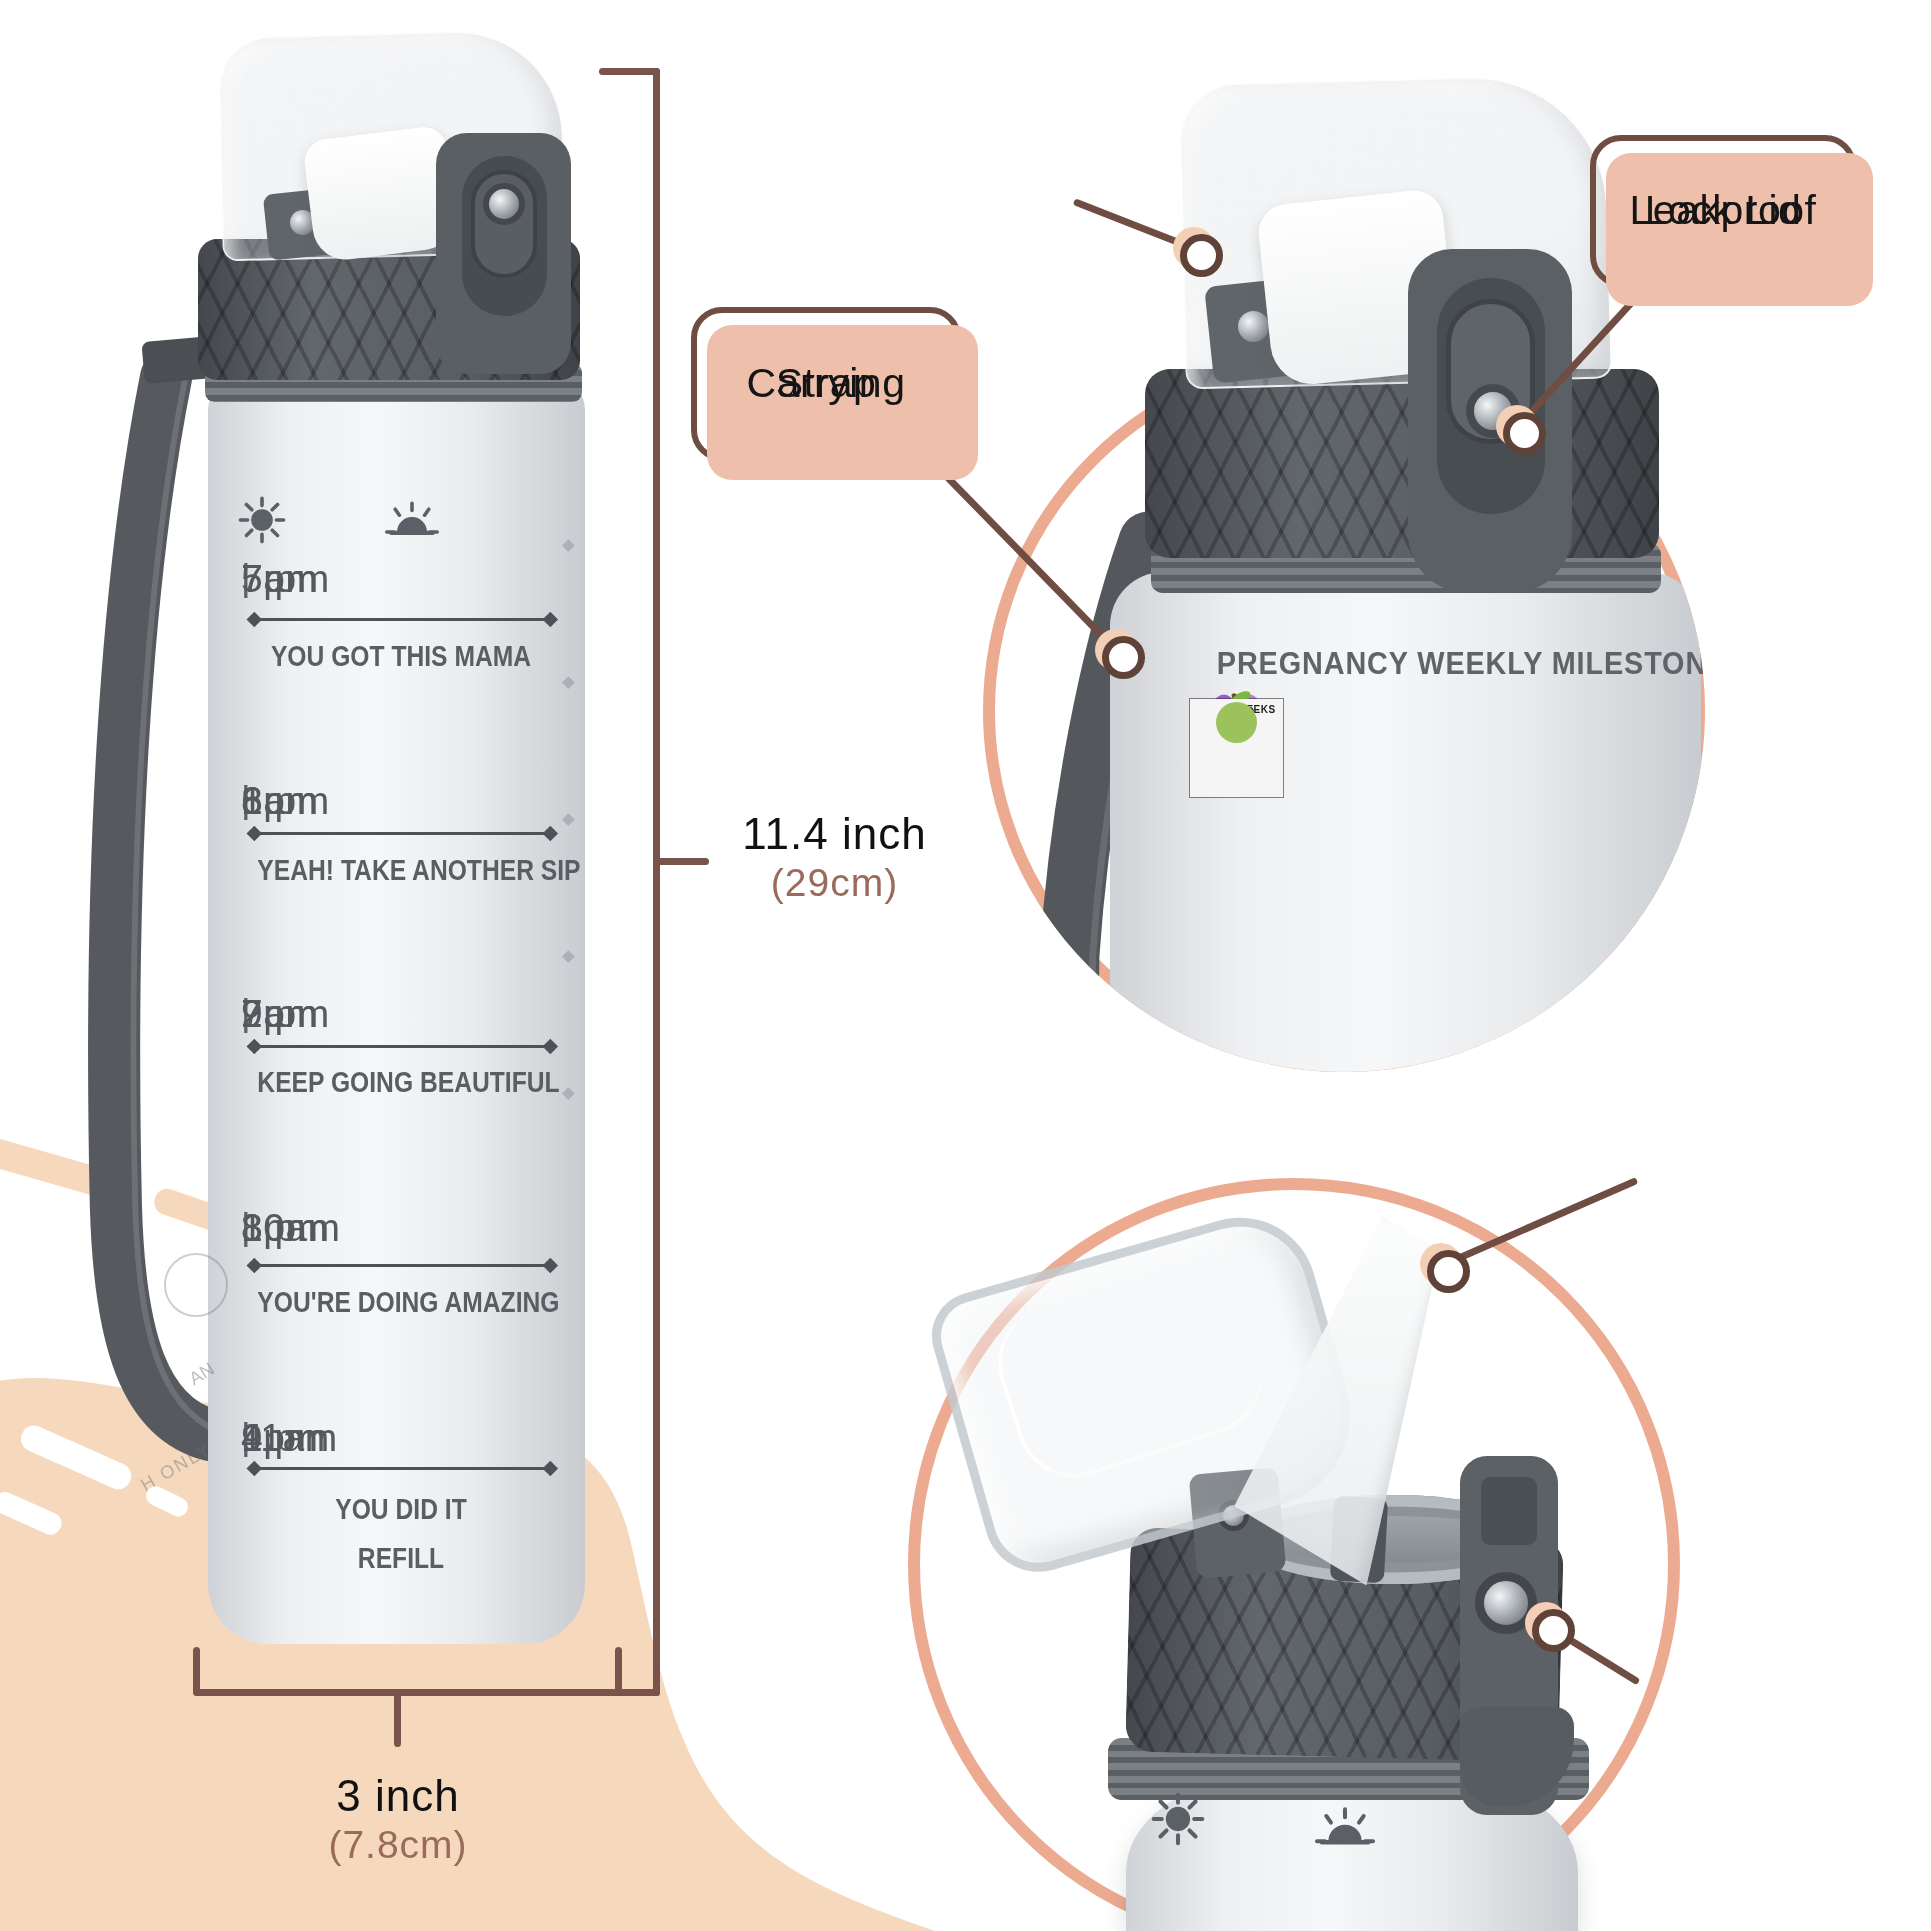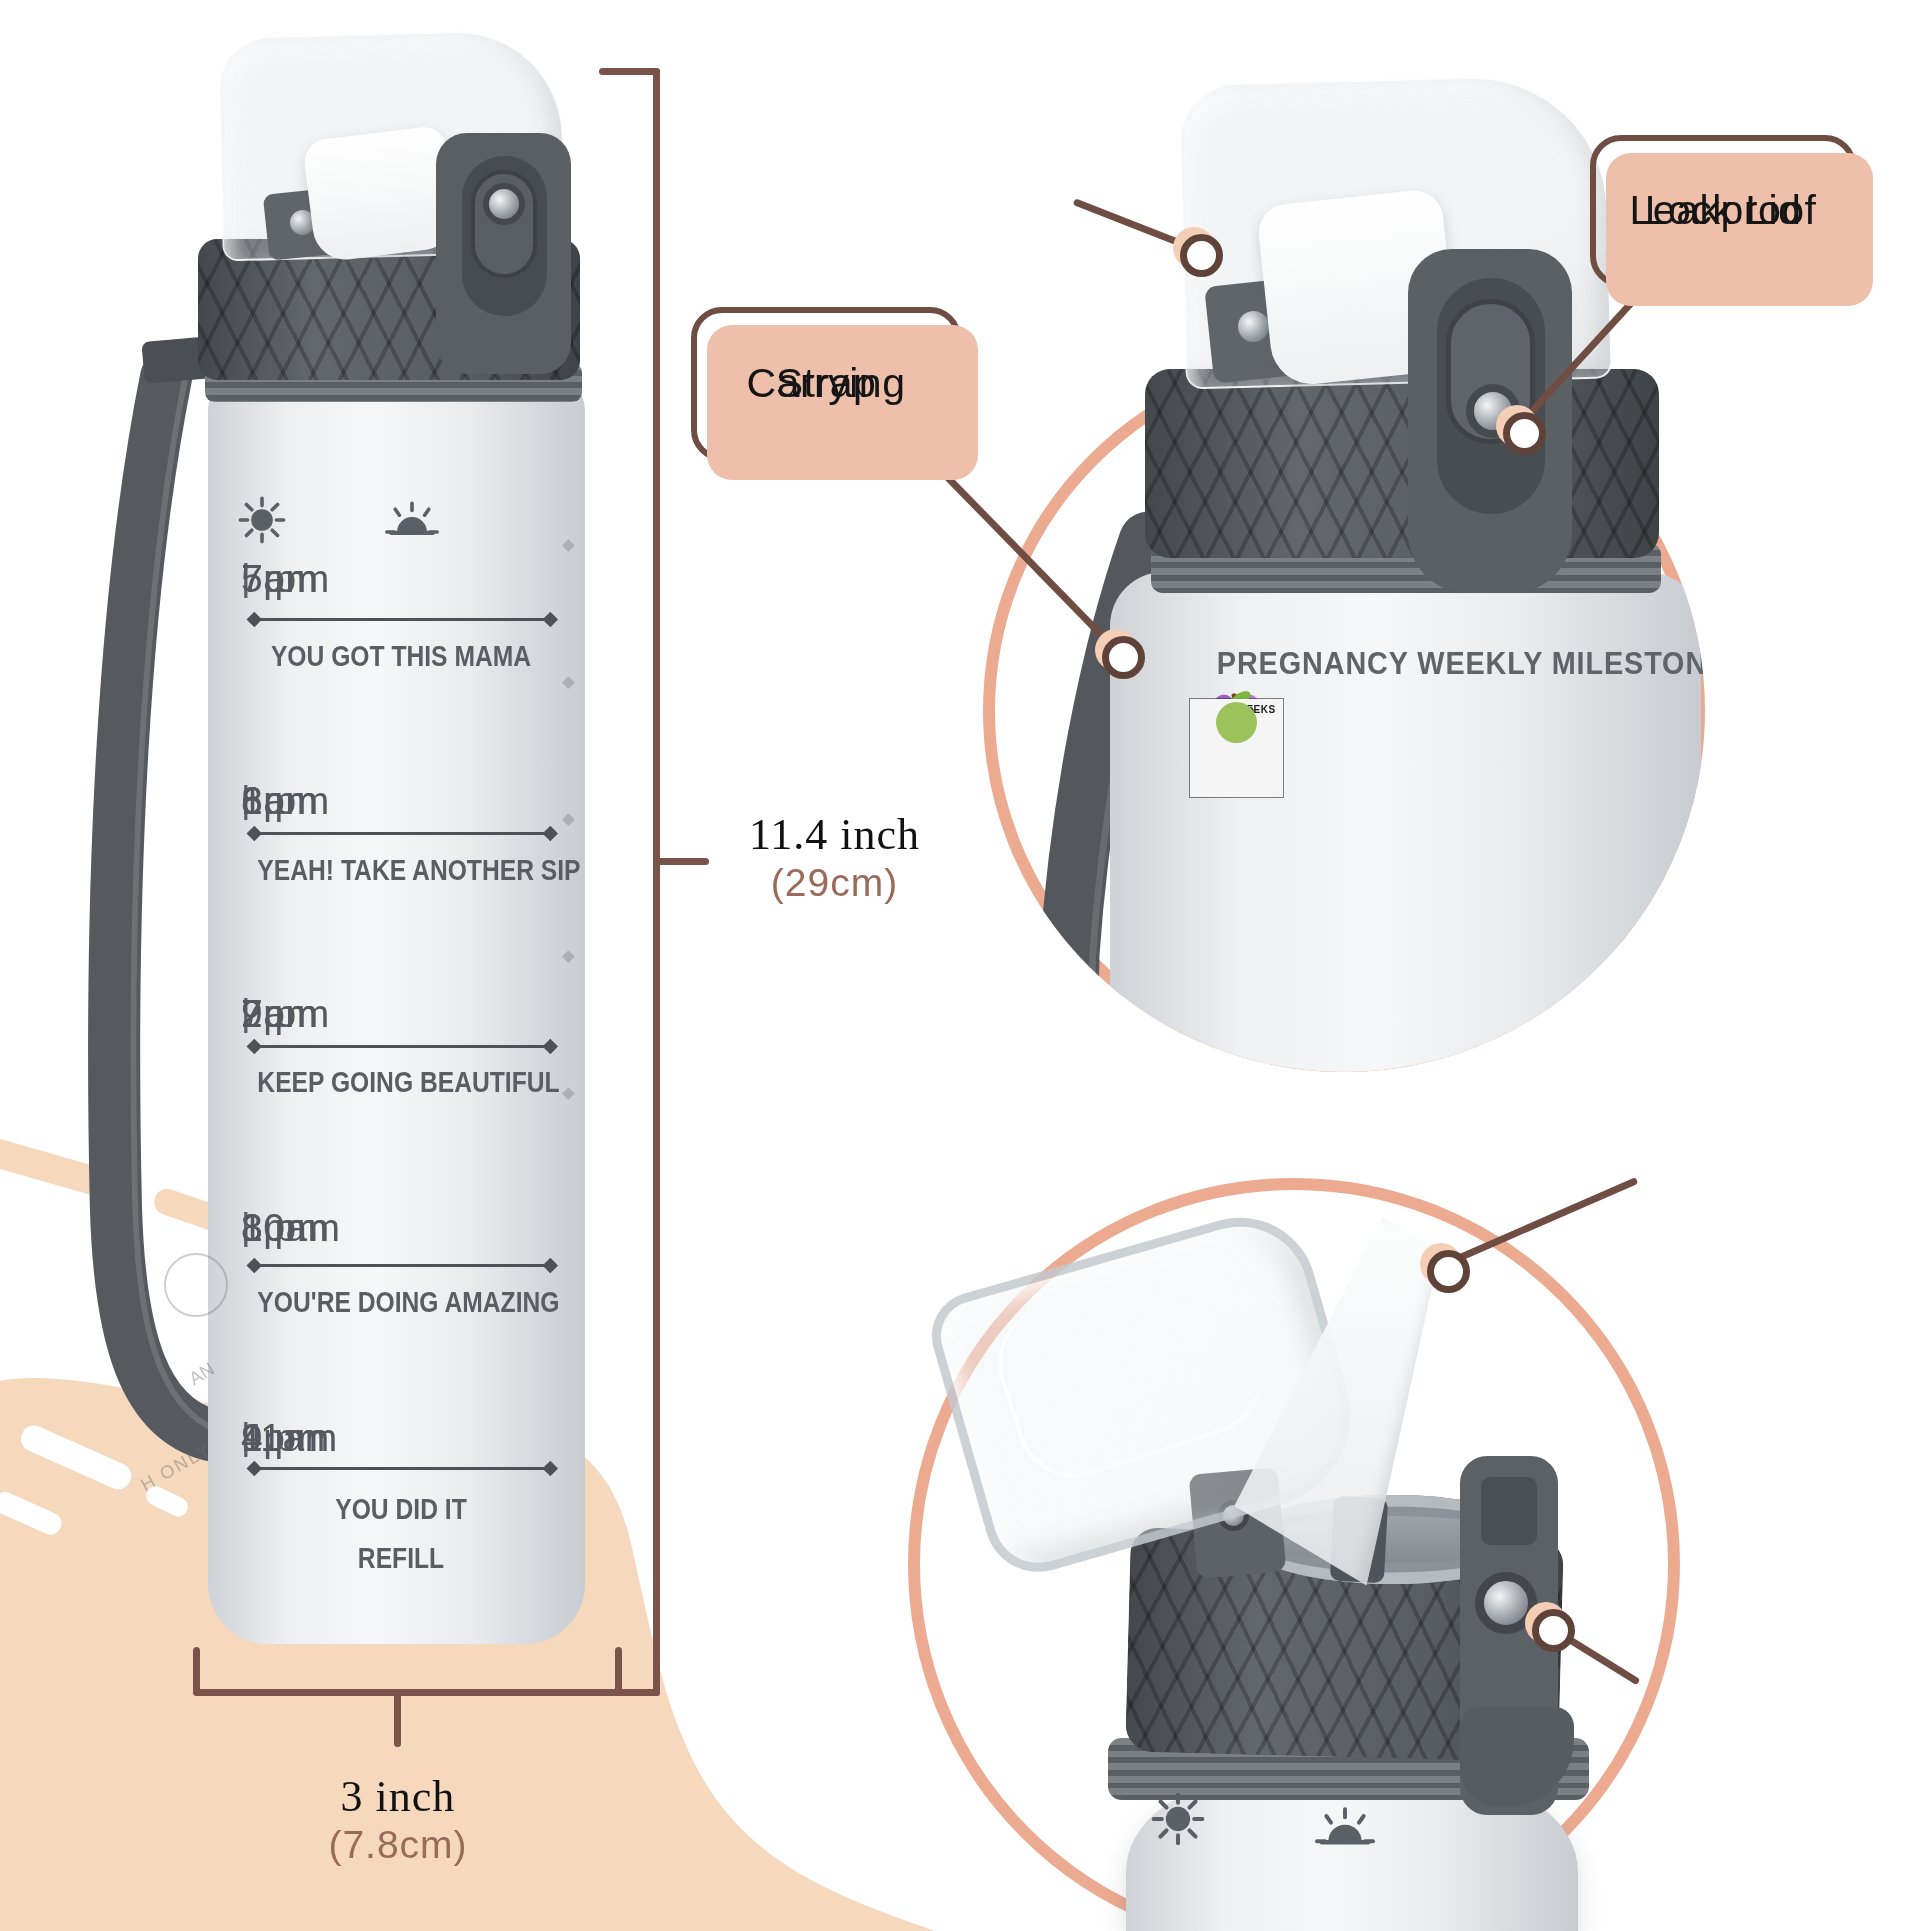--- a/index.html
+++ b/index.html
@@ -46,21 +46,21 @@
            font-size:41px;color:#151515;line-height:1.25;text-align:center;letter-spacing:0.5px;}
   .callout::before{content:"";position:absolute;left:9.7px;top:11.6px;right:-23px;bottom:-25px;
            background:#eec0ab;border-radius:25px;z-index:-1;}
   .conn{height:6.8px;background:#6f4d42;border-radius:3.9px;transform-origin:0 50%;z-index:35;}
   .donut{width:42px;height:42px;border-radius:50%;background:#f5cfb5;z-index:36;}
   .donut::after{content:"";position:absolute;left:6.8px;top:6.8px;width:29px;height:29px;border-radius:50%;
            background:#fff;border:7.7px solid #5f4238;}
 
   
   .dim{background:#7a544a;border-radius:3.9px;}
-  .dim-txt-in{color:#111;font-size:44px;font-weight:500;text-align:center;letter-spacing:1px;font-family:Liberation Serif, serif;}
+  .dim-txt-in{color:#111;font-size:44px;font-weight:500;text-align:center;letter-spacing:1px;}
   .dim-txt-cm{color:#9a6b5b;font-size:39px;font-weight:400;text-align:center;letter-spacing:1px;}
 
   
   .ms-title{left:1197px;top:645px;width:396px;text-align:center;color:#5f6468;font-size:32px;font-weight:700;
             white-space:nowrap;transform:scaleX(.9);letter-spacing:1px;}
   .ms-grid{left:1190px;top:699px;width:410px;display:grid;position:absolute;
            grid-template-columns:repeat(4,93px);grid-auto-rows:98px;column-gap:9.7px;row-gap:8.7px;}
   .ms-cell{position:relative;width:93px;height:98px;background:#f5f5f6;box-shadow:0 0 0 1px rgba(0,0,0,.04);
            display:flex;flex-direction:column;align-items:center;}
   .ms-week{margin-top:4.8px;font-size:16.4px;font-weight:700;color:#1c1c1c;white-space:nowrap;position:relative;}

